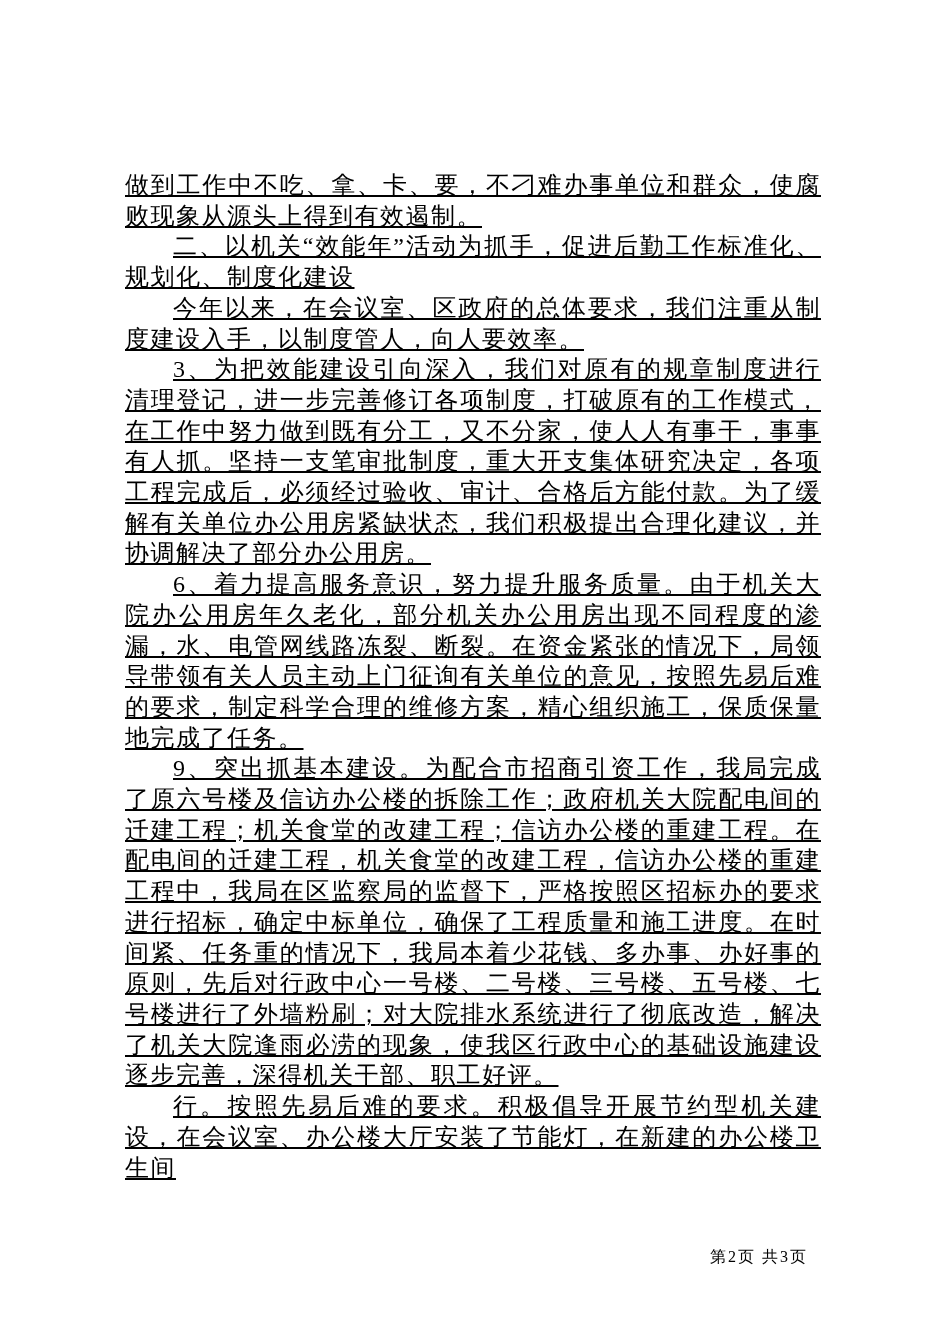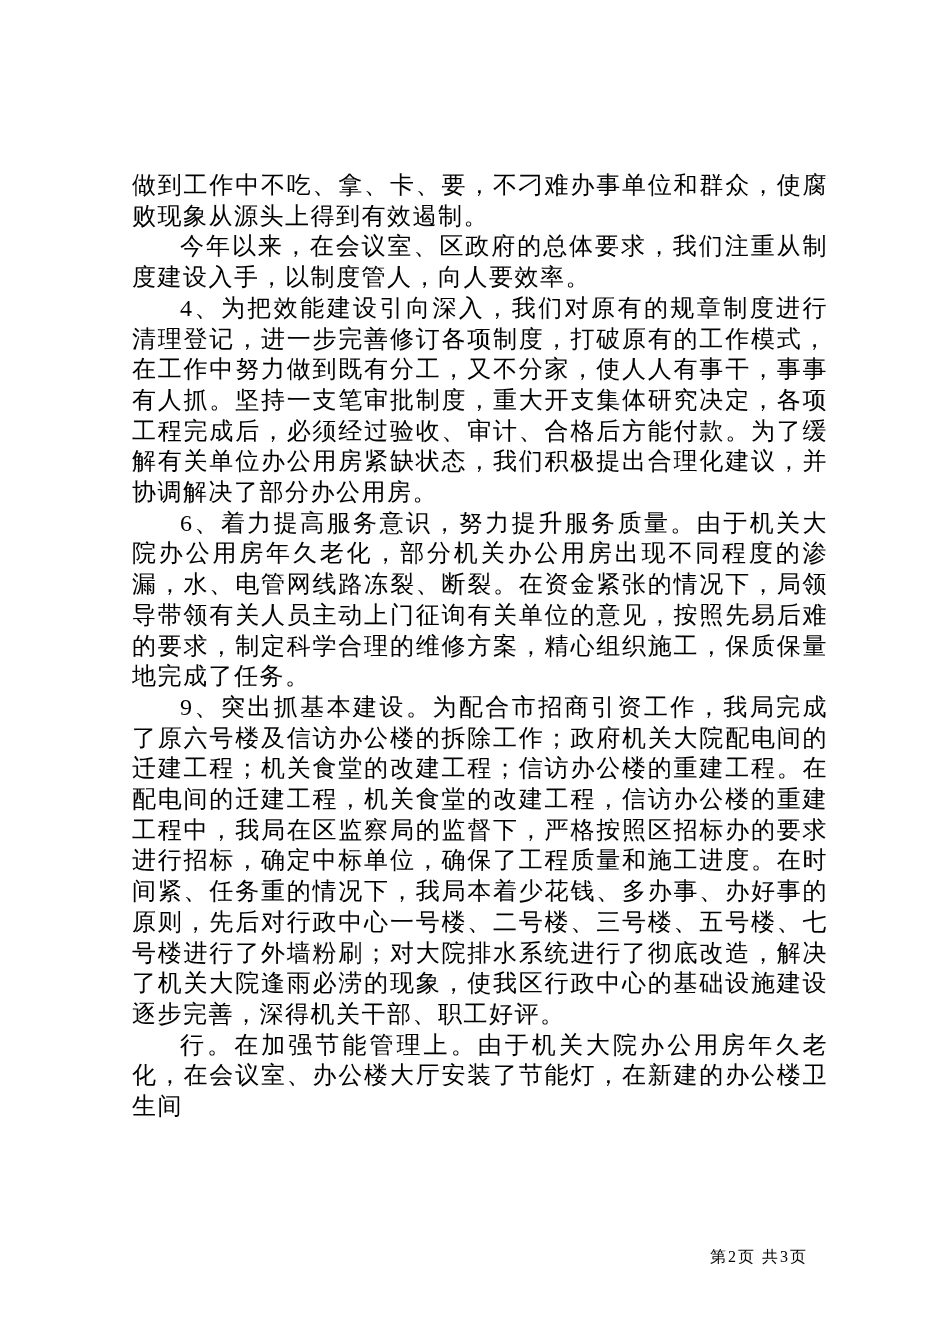--- a/index.html
+++ b/index.html
@@ -7,23 +7,24 @@
     width: 950px;
     height: 1344px;
     position: relative;
     overflow: hidden;
     background: #ffffff;
     color: #000000;
     font-family: "Liberation Serif", "DejaVu Serif", serif;
   }
   .document-body {
     position: absolute;
-    left: 132px;
+    left: 125px;
     top: 170px;
     width: 696px;
+    text-decoration: underline;
   }
   .para {
     margin: 0;
     font-size: 24px;
     line-height: 30.7px;
     letter-spacing: 1.5px;
     text-align: justify;
     text-justify: inter-character;
     text-indent: 2em;
     word-break: break-all;
@@ -39,28 +40,29 @@
     color: #000000;
   }
 </style>
 </head>
 <body>
 
 <div class="document-body">
 
     <p class="para no-indent">做到工作中不吃、拿、卡、要，不刁难办事单位和群众，使腐败现象从源头上得到有效遏制。</p>
 
+    <p class="para heading">二、以机关“效能年”活动为抓手，促进后勤工作标准化、规划化、制度化建设</p>
 
     <p class="para">今年以来，在会议室、区政府的总体要求，我们注重从制度建设入手，以制度管人，向人要效率。</p>
 
-    <p class="para">4、为把效能建设引向深入，我们对原有的规章制度进行清理登记，进一步完善修订各项制度，打破原有的工作模式，在工作中努力做到既有分工，又不分家，使人人有事干，事事有人抓。坚持一支笔审批制度，重大开支集体研究决定，各项工程完成后，必须经过验收、审计、合格后方能付款。为了缓解有关单位办公用房紧缺状态，我们积极提出合理化建议，并协调解决了部分办公用房。</p>
+    <p class="para">3、为把效能建设引向深入，我们对原有的规章制度进行清理登记，进一步完善修订各项制度，打破原有的工作模式，在工作中努力做到既有分工，又不分家，使人人有事干，事事有人抓。坚持一支笔审批制度，重大开支集体研究决定，各项工程完成后，必须经过验收、审计、合格后方能付款。为了缓解有关单位办公用房紧缺状态，我们积极提出合理化建议，并协调解决了部分办公用房。</p>
 
     <p class="para">6、着力提高服务意识，努力提升服务质量。由于机关大院办公用房年久老化，部分机关办公用房出现不同程度的渗漏，水、电管网线路冻裂、断裂。在资金紧张的情况下，局领导带领有关人员主动上门征询有关单位的意见，按照先易后难的要求，制定科学合理的维修方案，精心组织施工，保质保量地完成了任务。</p>
 
 
     <p class="para">9、突出抓基本建设。为配合市招商引资工作，我局完成了原六号楼及信访办公楼的拆除工作；政府机关大院配电间的迁建工程；机关食堂的改建工程；信访办公楼的重建工程。在配电间的迁建工程，机关食堂的改建工程，信访办公楼的重建工程中，我局在区监察局的监督下，严格按照区招标办的要求进行招标，确定中标单位，确保了工程质量和施工进度。在时间紧、任务重的情况下，我局本着少花钱、多办事、办好事的原则，先后对行政中心一号楼、二号楼、三号楼、五号楼、七号楼进行了外墙粉刷；对大院排水系统进行了彻底改造，解决了机关大院逢雨必涝的现象，使我区行政中心的基础设施建设逐步完善，深得机关干部、职工好评。</p>
 
-    <p class="para">行。在加强节能管理上。由于机关大院办公用房年久老化，在会议室、办公楼大厅安装了节能灯，在新建的办公楼卫生间</p>
+    <p class="para">行。按照先易后难的要求。积极倡导开展节约型机关建设，在会议室、办公楼大厅安装了节能灯，在新建的办公楼卫生间</p>
   </div>
 
 <div class="page-footer">
   <span>第2页 共3页</span>
 </div>
 
 </body></html>

